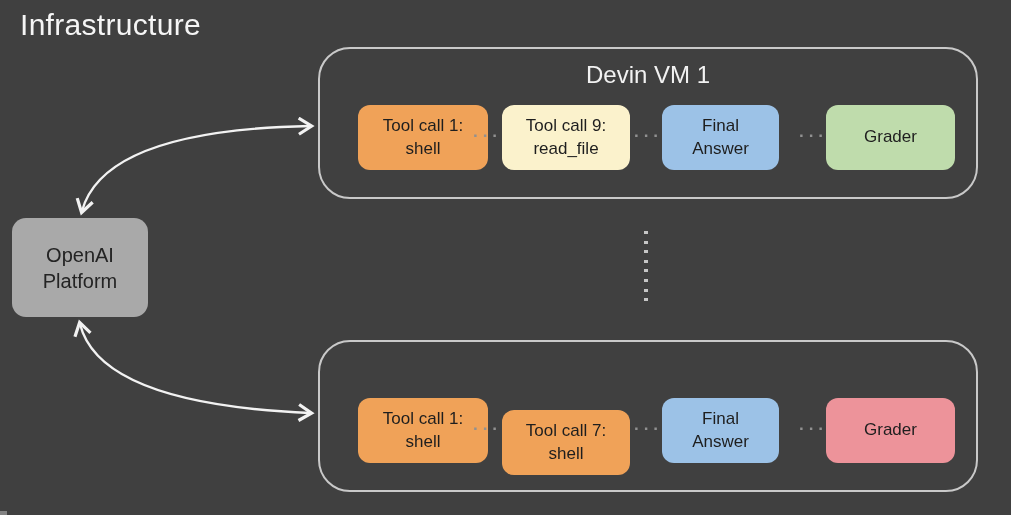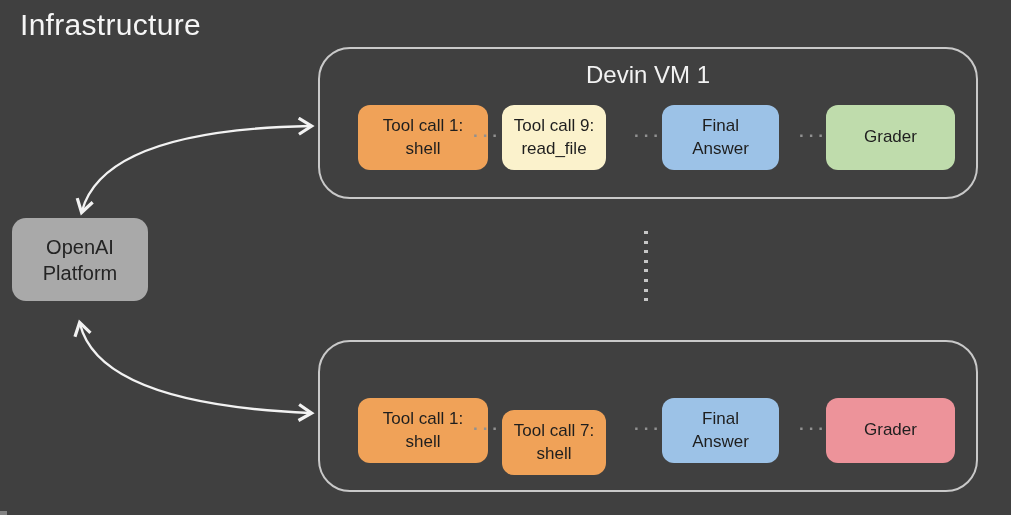--- a/index.html
+++ b/index.html
@@ -5,42 +5,42 @@
   html,body{margin:0;padding:0;background:#161616;}
   .canvas{
     position:relative;width:1011px;height:515px;background:#404040;
     font-family:"Liberation Sans","DejaVu Sans",sans-serif;overflow:hidden;
   }
   .title{
     position:absolute;left:20px;top:8px;margin:0;
     font-size:30px;font-weight:400;color:#f5f5f5;letter-spacing:.3px;
   }
   .platform{
-    position:absolute;left:12px;top:218px;width:136px;height:83px;
+    position:absolute;left:12px;top:218px;width:136px;height:99px;
     border-radius:14px;display:flex;align-items:center;justify-content:center;
     text-align:center;color:#242424;font-size:20px;line-height:1.3;white-space:pre-line;
   }
   .vm{
     position:absolute;left:318px;width:660px;height:152px;
     border:2px solid #c9c9c9;border-radius:32px;box-sizing:border-box;
     background:transparent;
   }
   .vm1{top:47px}
   .vm35{top:340px}
   .vm-title{
     position:absolute;left:0;right:0;top:12px;text-align:center;
     font-size:24px;font-weight:400;color:#f2f2f2;
   }
   .step{
     position:absolute;top:56px;height:65px;border-radius:12px;
     display:flex;align-items:center;justify-content:center;text-align:center;
     font-size:17px;line-height:1.3;color:#1e1e1e;white-space:pre-line;
   }
   .s1{left:38px;width:130px}
-  .s2{left:182px;width:104px}
+  .s2{left:182px;width:128px}
   .s3{left:342px;width:117px}
   .s4{left:506px;width:129px}
   .hdots{
     position:absolute;top:56px;height:65px;line-height:62px;text-align:center;
     color:#919191;font-size:17px;font-weight:700;letter-spacing:4px;text-indent:4px;
   }
   .d1{left:149px;width:33px}
   .d2{left:310px;width:32px}
   .d3{left:475px;width:31px}
   .vdots{

